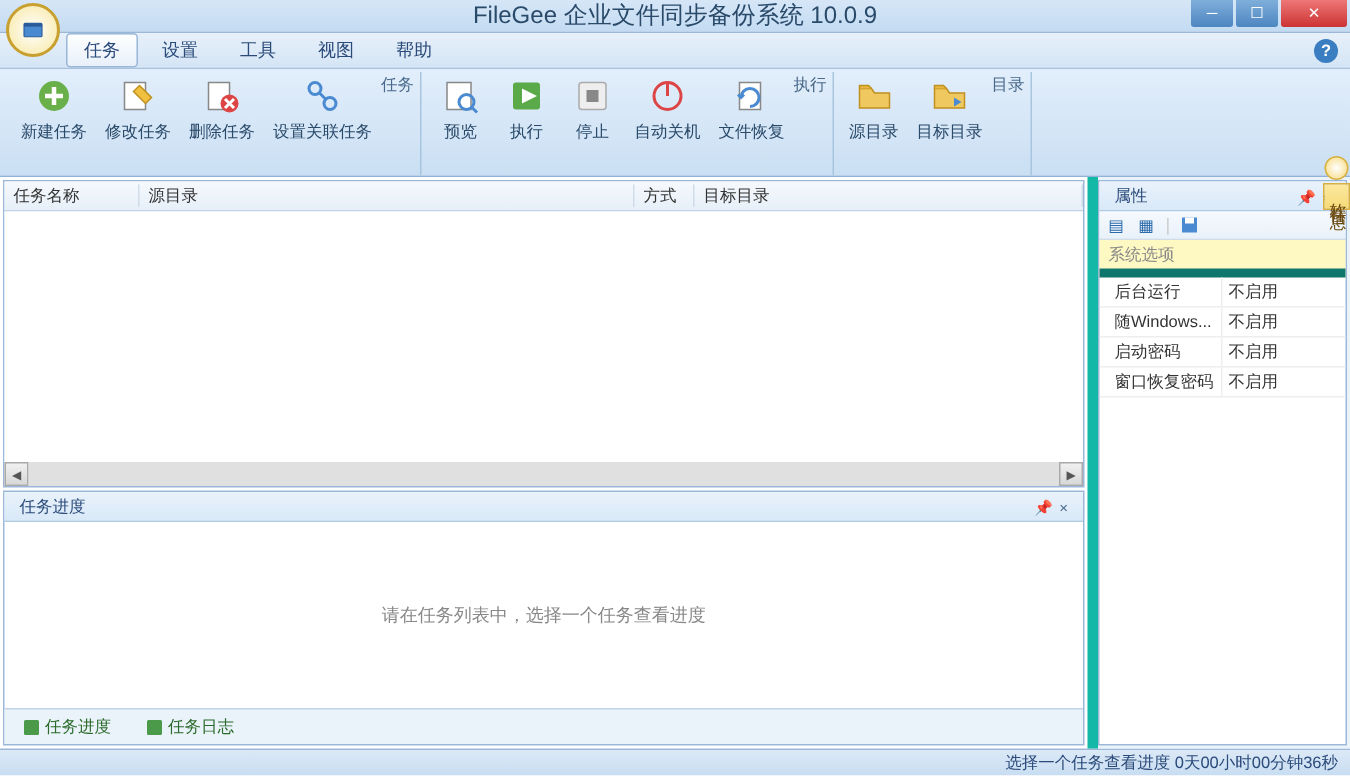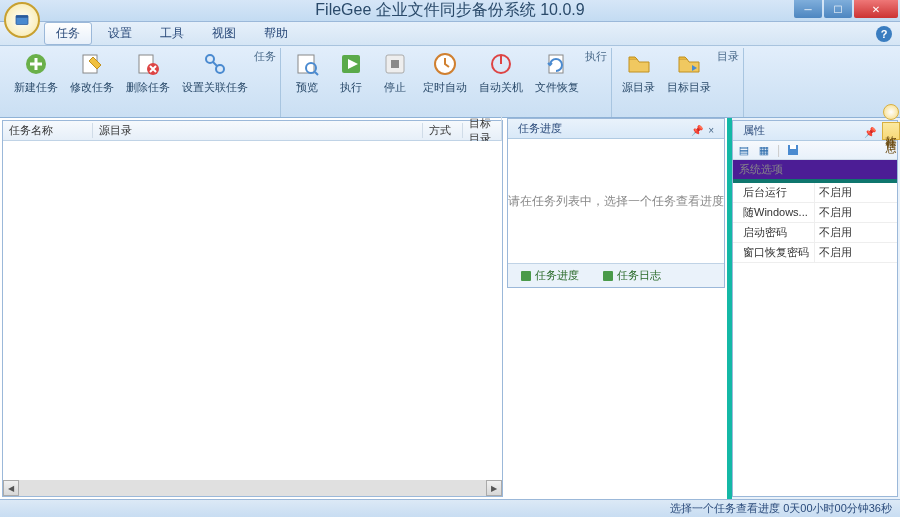--- a/index.html
+++ b/index.html
@@ -18,41 +18,41 @@
 .menu-item.active { background: linear-gradient(#fefefe,#e8f0fa); border: 1px solid #9bb8d9; padding: 2px 11px; }
 .help-icon { margin-left: auto; margin-right: 8px; width: 16px; height: 16px; border-radius: 50%; background: #3a7dc0; color: #fff; display: flex; align-items: center; justify-content: center; font-size: 11px; font-weight: bold; }
 .ribbon { height: 72px; background: linear-gradient(#e2eefb,#cadff3); border-bottom: 1px solid #8fb2d6; display: flex; padding: 2px 4px 0; }
 .rgroup { display: flex; border-right: 1px solid #a8c5e0; padding: 0 4px; }
 .rgroup-items { display: flex; flex: 1; }
 .rgroup-label { text-align: center; font-size: 11px; color: #4a6a8a; padding: 1px 0; }
 .rbtn { display: flex; flex-direction: column; align-items: center; padding: 2px 6px; cursor: default; min-width: 44px; }
 .rbtn .ico { width: 28px; height: 28px; display: flex; align-items: center; justify-content: center; margin-bottom: 2px; }
 .rbtn .lbl { font-size: 11px; color: #2a4a6a; white-space: nowrap; }
 .main-area { display: flex; height: 381px; }
-.left-col { flex: 1; display: flex; flex-direction: row; border-right: 5px solid #14b8a6; }
+.left-col { flex: 1; display: flex; flex-direction: column; border-right: 7px solid #14b8a6; }
 .task-list-panel { flex: 1; display: flex; flex-direction: column; border: 1px solid #9bb8d9; margin: 2px; background: #fff; min-height: 0; }
 .list-header { display: flex; background: linear-gradient(#f6f9fd,#e6eff8); border-bottom: 1px solid #c0d3e6; height: 20px; align-items: center; font-size: 11px; color: #333; }
 .list-header .col { padding: 0 6px; border-right: 1px solid #d0dce8; }
 .list-body { flex: 1; background: #fff; overflow: auto; }
 .hscroll { height: 16px; background: #e8e8e8; display: flex; align-items: center; }
 .hscroll .arrow { width: 16px; height: 16px; background: linear-gradient(#f0f0f0,#d8d8d8); border: 1px solid #aaa; display: flex; align-items: center; justify-content: center; font-size: 8px; color: #555; }
 .hscroll .track { flex: 1; background: #e0e0e0; height: 100%; }
 .progress-panel { height: 170px; border: 1px solid #9bb8d9; margin: 0 2px 2px; display: flex; flex-direction: column; background: #fff; }
 .panel-title { background: linear-gradient(#e9f2fb,#d9e9f8); border-bottom: 1px solid #b0cae2; padding: 2px 10px; font-size: 11px; color: #2a4a7a; display: flex; align-items: flex-end; }
 .panel-title .pin { margin-left: auto; color: #4a6a8a; font-size: 10px; margin-right: 4px; }
 .panel-title .x { color: #4a6a8a; font-size: 10px; }
 .progress-body { flex: 1; display: flex; align-items: center; justify-content: center; color: #888; font-size: 12px; }
 .bottom-tabs { display: flex; padding: 2px 4px; background: #eaf2fa; border-top: 1px solid #c0d3e6; }
 .btab { display: flex; align-items: center; padding: 1px 8px; font-size: 11px; color: #2a6a2a; margin-right: 6px; border: 1px solid transparent; }
 .btab .dot { width: 10px; height: 10px; background: #4a9a4a; margin-right: 4px; border-radius: 1px; }
 .right-col { width: 168px; display: flex; flex-direction: column; background: #eaf2fa; }
 .props-panel { flex: 1; border: 1px solid #9bb8d9; margin: 2px 2px 2px 0; background: #fff; display: flex; flex-direction: column; }
 .props-toolbar { display: flex; padding: 2px 4px; border-bottom: 1px solid #d0dce8; background: linear-gradient(#f6f9fd,#e8f1fa); gap: 6px; align-items: center; }
 .props-toolbar .tico { width: 14px; height: 14px; display: flex; align-items: center; justify-content: center; color: #2a6aaa; font-size: 11px; }
-.props-group-hdr { background: #4c1d95; color: #888; padding: 2px 6px; font-size: 11px; border-bottom: 4px solid #0f766e; }
+.props-group-hdr { background: #fef9c3; color: #888; padding: 2px 6px; font-size: 11px; border-bottom: 6px solid #0f766e; }
 .props-row { display: flex; font-size: 11px; border-bottom: 1px solid #eee; }
 .props-row .k { width: 82px; padding: 2px 4px 2px 10px; color: #333; border-right: 1px solid #eee; white-space: nowrap; overflow: hidden; }
 .props-row .v { flex: 1; padding: 2px 4px; color: #333; }
 .side-tab { position: absolute; right: 0; top: 122px; width: 18px; background: linear-gradient(#fbe9a0,#f7d978); border: 1px solid #d8b040; writing-mode: vertical-rl; text-orientation: upright; font-size: 11px; padding: 4px 1px; color: #6a4a10; letter-spacing: 2px; }
 .side-tab-icon { position: absolute; right: 1px; top: 104px; width: 16px; height: 16px; background: radial-gradient(#fff,#f7d978); border-radius: 50%; border: 1px solid #d8b040; }
 .statusbar { height: 18px; background: linear-gradient(#dce9f6,#c8ddf2); border-top: 1px solid #9bb8d9; display: flex; align-items: center; font-size: 11px; color: #2a4a7a; }
 .statusbar .status-text { margin-left: auto; padding-right: 8px; }
 svg { display: block; }
 </style>
 </head>
@@ -152,29 +152,20 @@
             <svg width="26" height="26">
               <rect x="4" y="4" width="18" height="18" rx="2" fill="#eee" stroke="#aaa"></rect>
               <rect x="9" y="9" width="8" height="8" fill="#888"></rect>
             </svg>
           </div>
           <span class="lbl">停止</span>
         </div>
       <div class="rbtn">
           <div class="ico">
             <svg width="26" height="26">
-              <circle cx="13" cy="13" r="10" fill="#fff" stroke="#d08030" stroke-width="2"></circle>
-              <path d="M13 7v6l4 3" stroke="#d08030" stroke-width="2" fill="none"></path>
-            </svg>
-          </div>
-          <span class="lbl">定时自动</span>
-        </div>
-      <div class="rbtn">
-          <div class="ico">
-            <svg width="26" height="26">
               <circle cx="13" cy="13" r="9" fill="none" stroke="#d44" stroke-width="2"></circle>
               <path d="M13 4v9" stroke="#d44" stroke-width="2"></path>
             </svg>
           </div>
           <span class="lbl">自动关机</span>
         </div>
       <div class="rbtn">
           <div class="ico">
             <svg width="26" height="26">
               <rect x="5" y="4" width="14" height="18" fill="#fff" stroke="#888"></rect>

